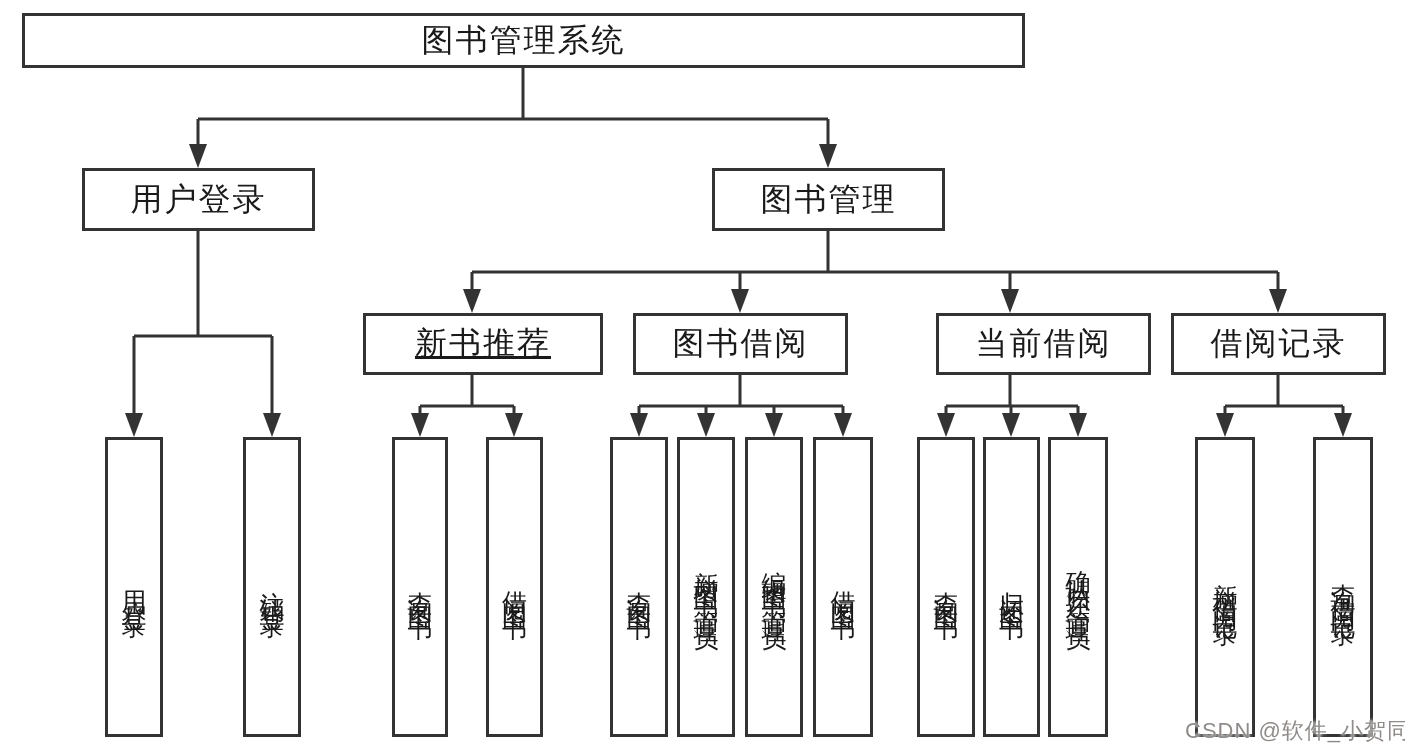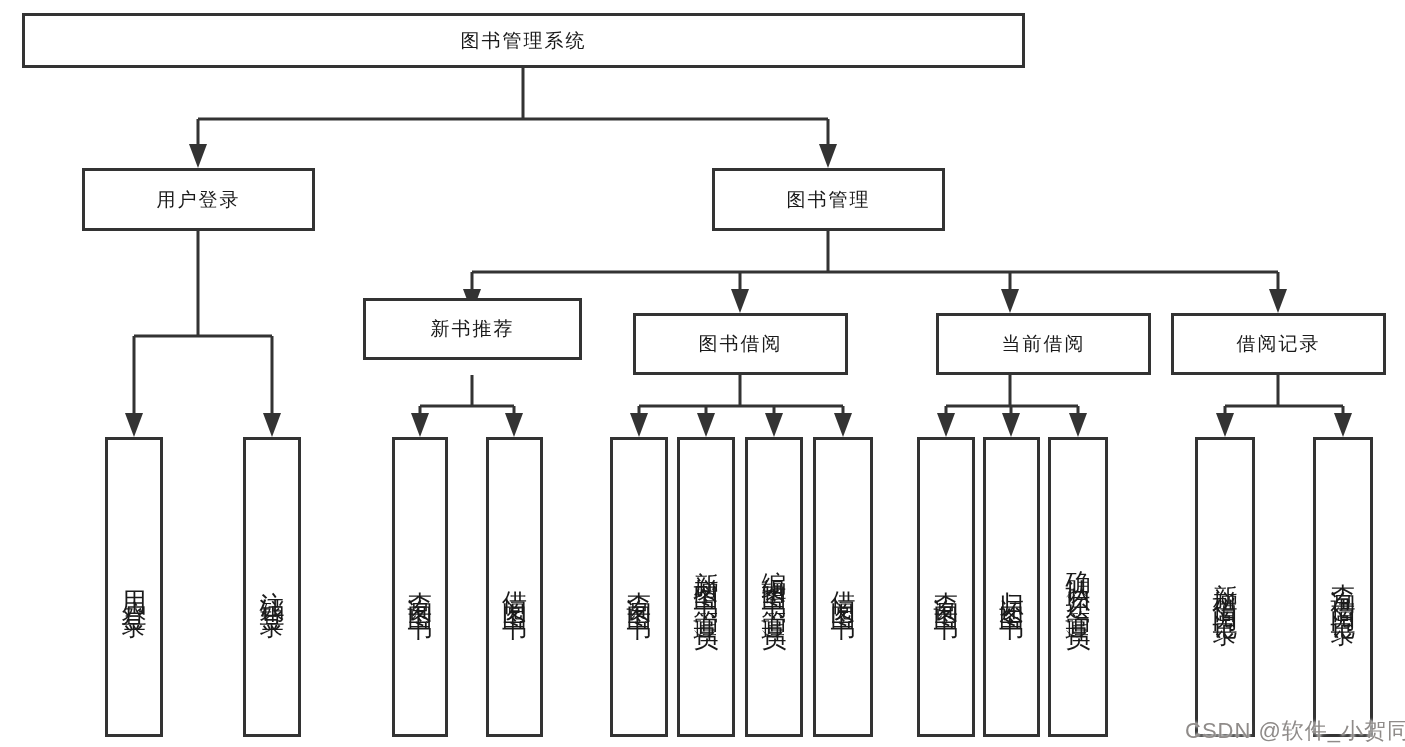--- a/index.html
+++ b/index.html
@@ -25,21 +25,21 @@
   }
   .box {
     position: absolute;
     box-sizing: border-box;
     background: #ffffff;
     border: 3px solid #333333;
     display: flex;
     align-items: center;
     justify-content: center;
     color: #1a1a1a;
-    font-size: 19px;
+    font-size: 32px;
     letter-spacing: 2px;
     white-space: nowrap;
     z-index: 2;
   }
   .leaf {
     font-size: 25px;
     letter-spacing: 0;
   }
   .vtext {
     writing-mode: vertical-rl;
@@ -90,21 +90,21 @@
       <path d="M1278,375V406M1225,406H1343M1225,406V419M1343,406V419" fill="none" stroke="#333333" stroke-width="3"></path>
       <polygon points="1216,413 1234,413 1225,437" fill="#333333"></polygon>
       <polygon points="1334,413 1352,413 1343,437" fill="#333333"></polygon>
     </svg>
 
   <div class="box" style="left:22px;top:13px;width:1003px;height:55px;">图书管理系统</div>
 
   <div class="box" style="left:82px;top:168px;width:233px;height:63px;">用户登录</div>
   <div class="box" style="left:712px;top:168px;width:233px;height:63px;">图书管理</div>
 
-  <div class="box" style="left:363px;top:298px;width:219px;height:62px;">新书推荐</div>
+  <div class="box" style="left:363px;top:313px;width:240px;height:62px;text-decoration:underline;">新书推荐</div>
   <div class="box" style="left:633px;top:313px;width:215px;height:62px;">图书借阅</div>
   <div class="box" style="left:902px;top:313px;width:215px;height:62px;margin-left:34px;">当前借阅</div>
   <div class="box" style="left:1171px;top:313px;width:215px;height:62px;">借阅记录</div>
 
   <div class="box leaf" style="left:105px;top:437px;width:58px;height:300px;">
     <span class="vtext">用户登录</span>
   </div>
   <div class="box leaf" style="left:243px;top:437px;width:58px;height:300px;">
     <span class="vtext">注销登录</span>
   </div>

